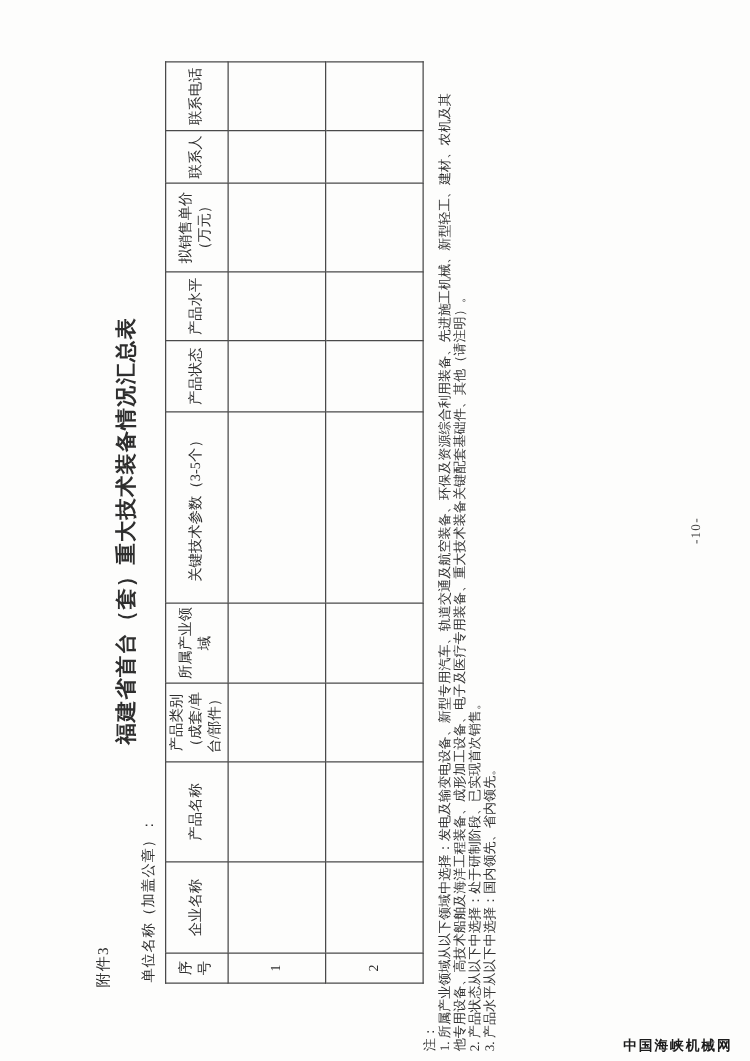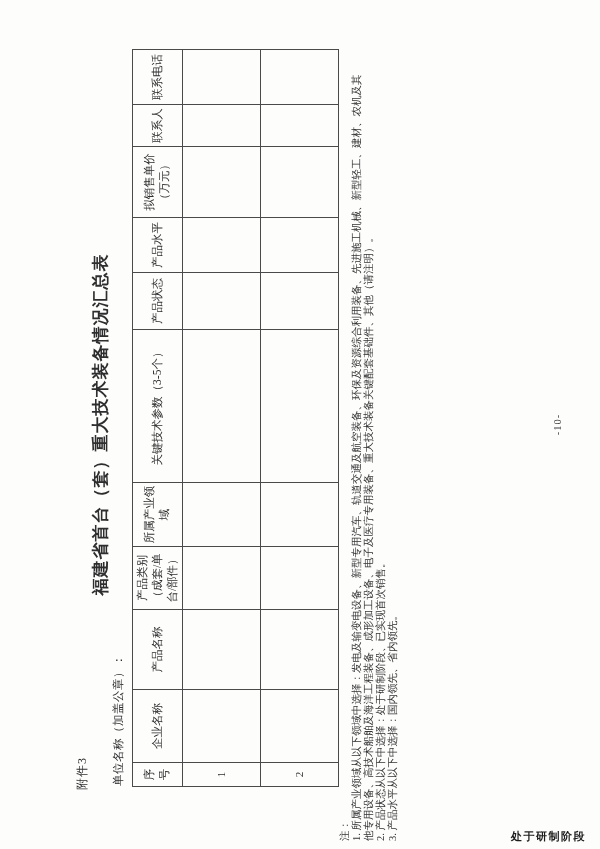--- a/index.html
+++ b/index.html
@@ -145,15 +145,15 @@
       <div class="note-line">1. 所属产业领域从以下领域中选择：发电及输变电设备、新型专用汽车、轨道交通及航空装备、环保及资源综合利用装备、先进施工机械、新型轻工、建材、农机及其</div>
       <div class="note-line">他专用设备、高技术船舶及海洋工程装备、成形加工设备、电子及医疗专用装备、重大技术装备关键配套基础件、其他（请注明）。</div>
       <div class="note-line">2. 产品状态从以下中选择：处于研制阶段、已实现首次销售。</div>
       <div class="note-line">3. 产品水平从以下中选择：国内领先、省内领先。</div>
     </div>
 
     <div class="page-number">-10-</div>
 
   </div>
 
-  <div class="watermark">处于研制阶段</div>
+  <div class="watermark">中国海峡机械网</div>
 
 </div>
 
 </body></html>

